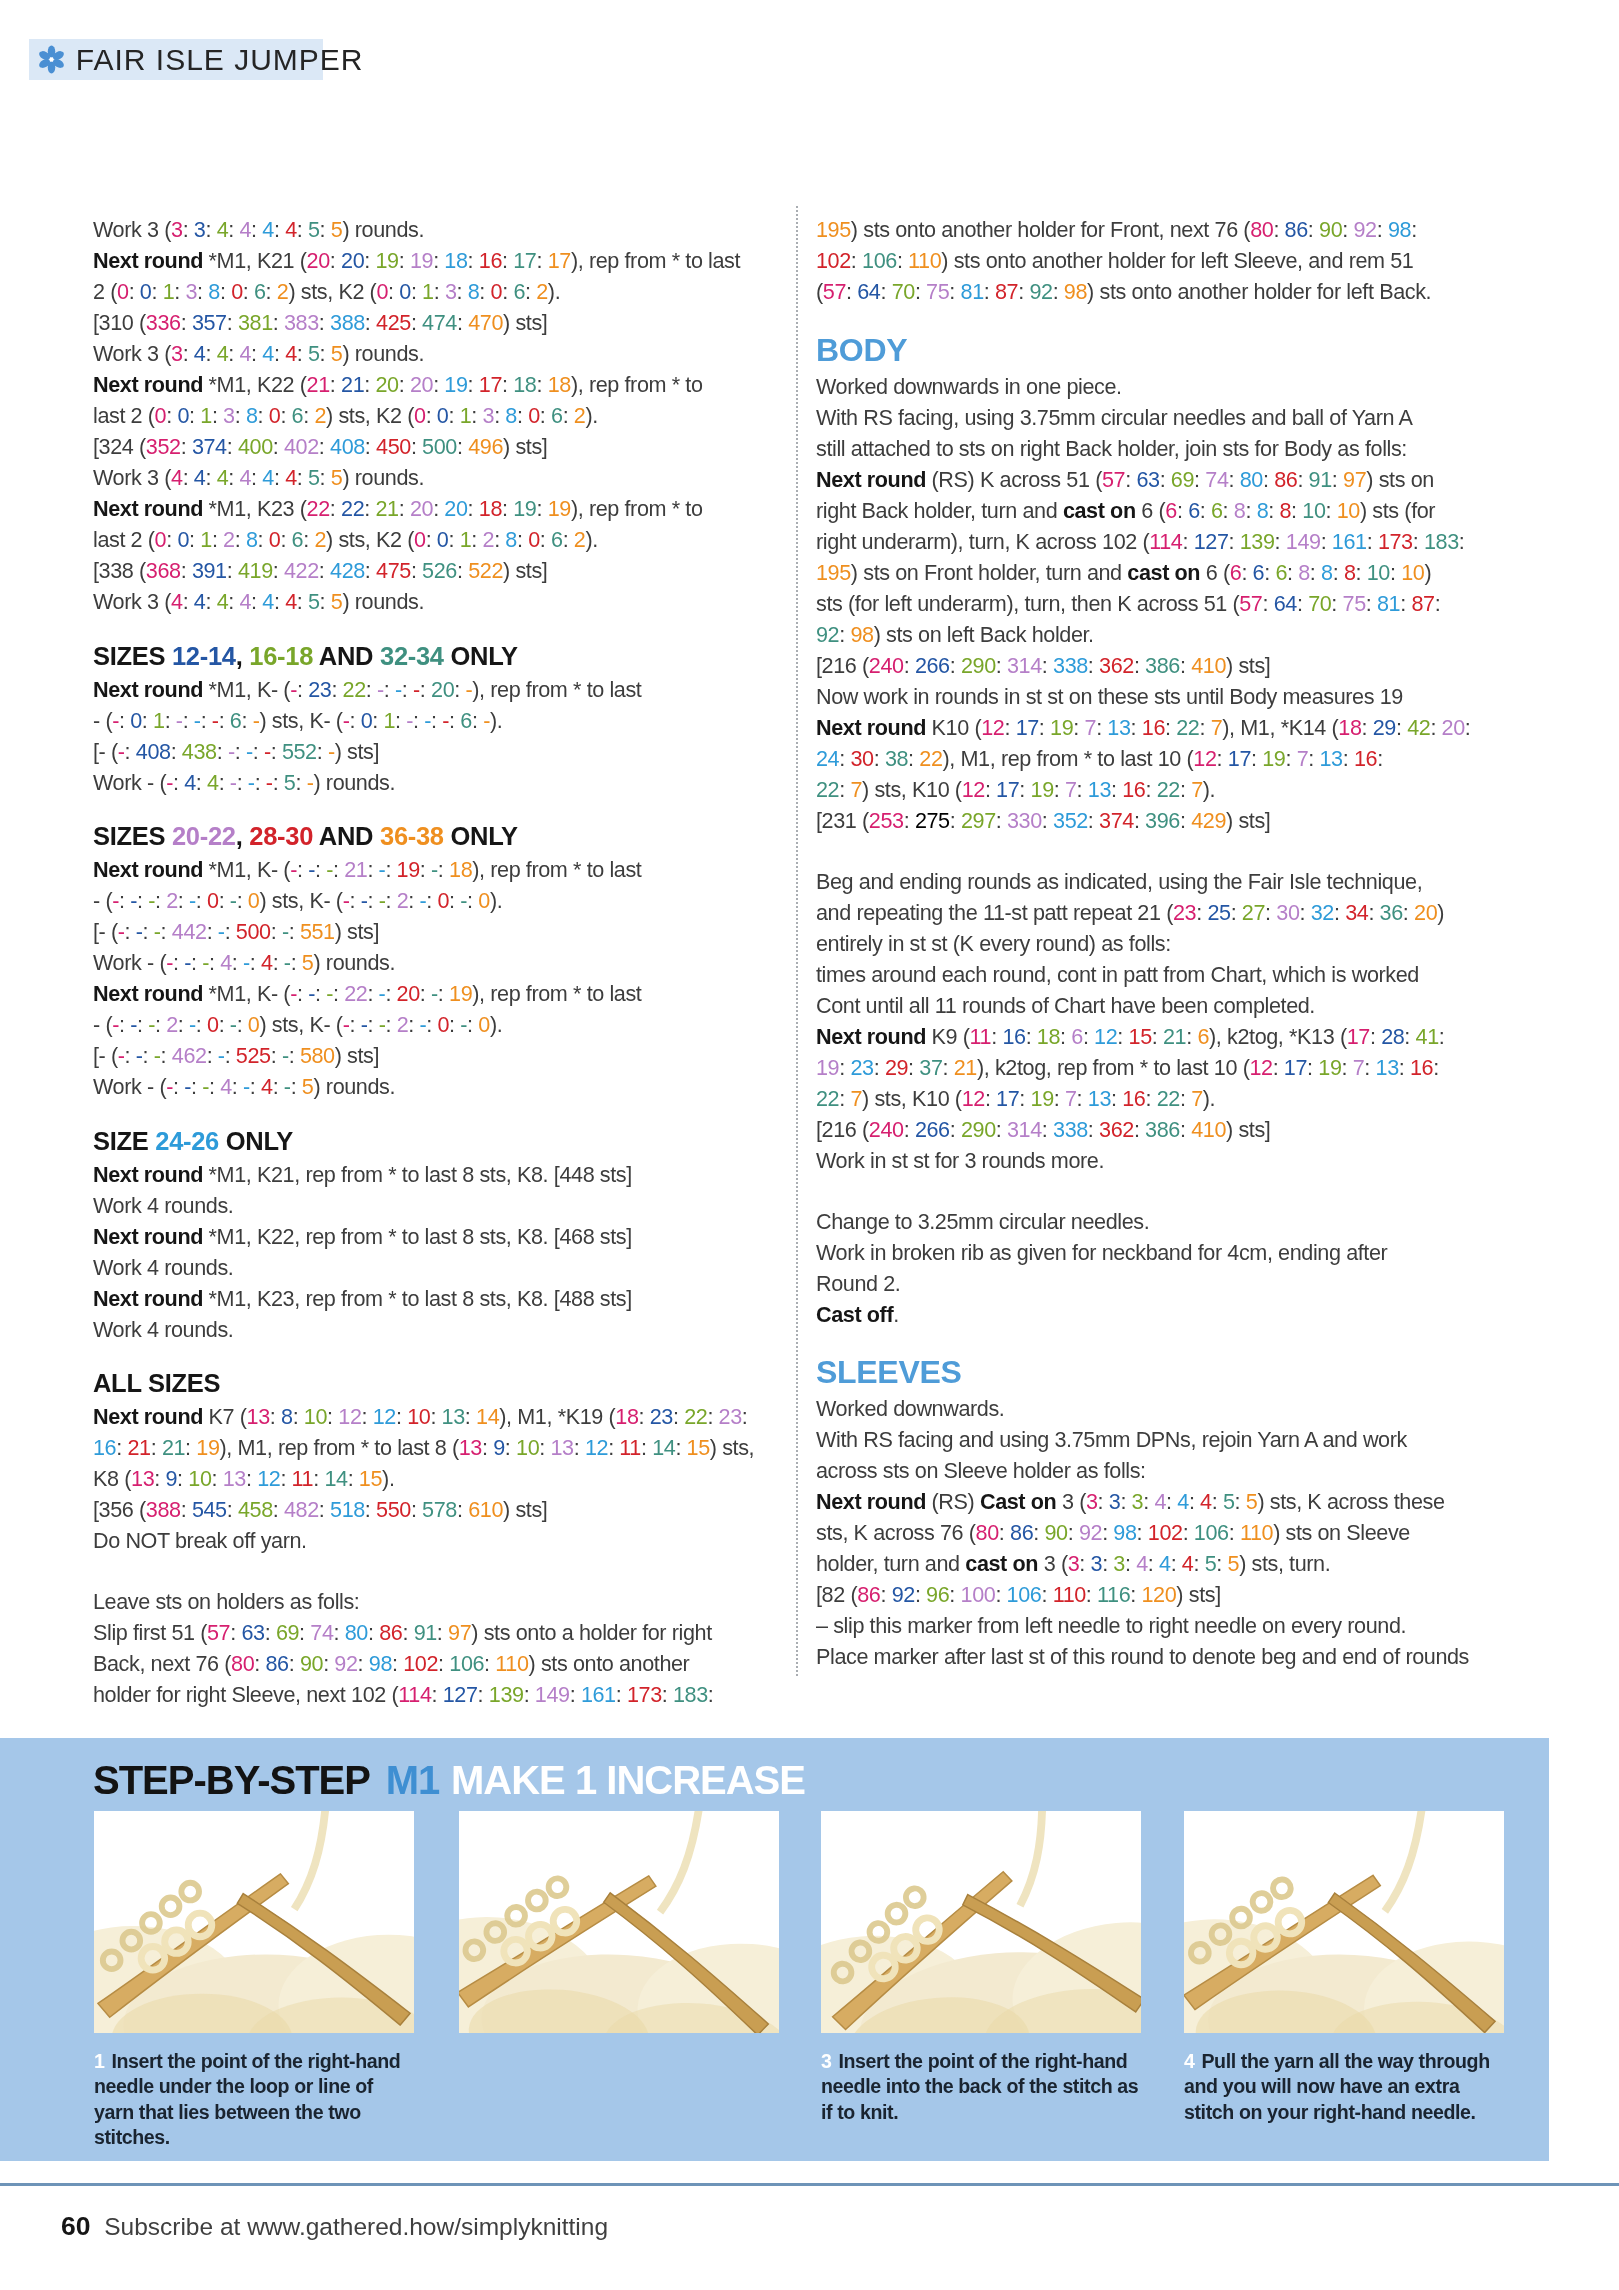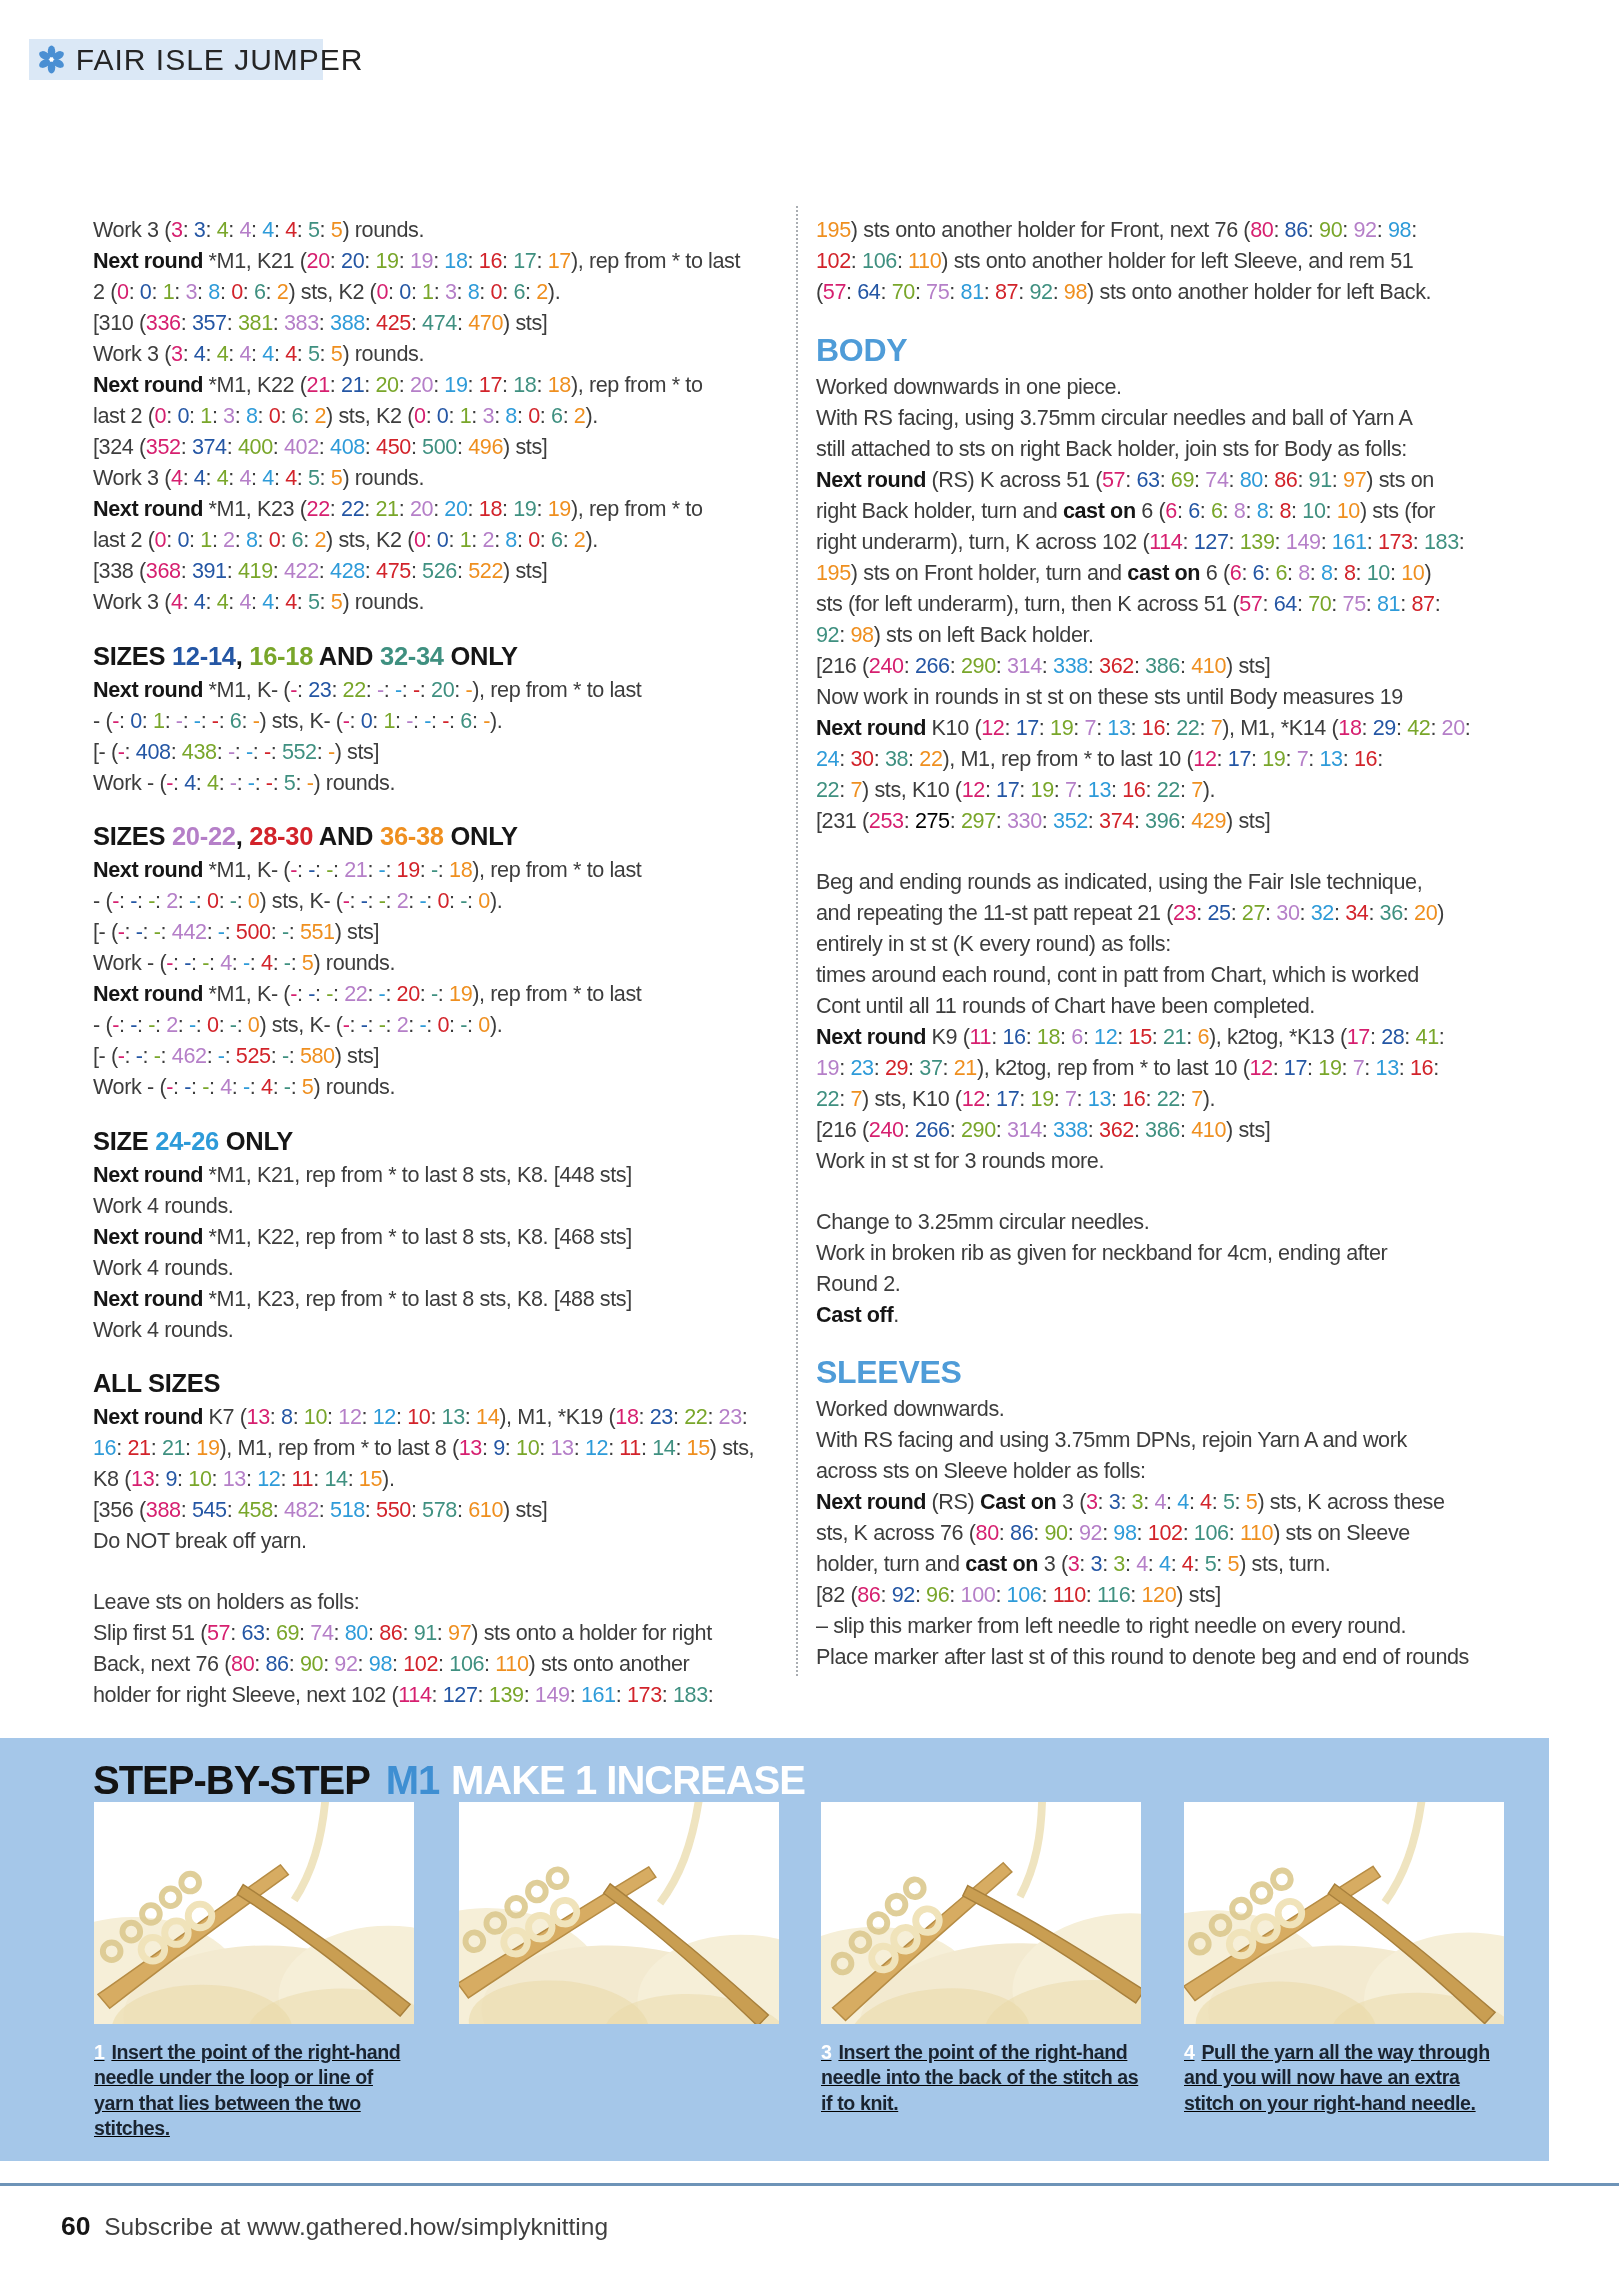--- a/index.html
+++ b/index.html
@@ -21,21 +21,21 @@
       letter-spacing:-0.3px;white-space:nowrap;}
   .h2{font-size:32px;font-weight:bold;color:#4f9cd8;margin-top:22.5px;height:41px;line-height:41px;
       letter-spacing:-0.3px;white-space:nowrap;}
   .gap{height:30px;}
   
   .panel{position:absolute;left:0;top:1738px;width:1549px;height:423px;background:#a5c7e9;}
   .banner{position:absolute;left:93px;top:19.6px;font-size:40px;font-weight:bold;letter-spacing:-1px;white-space:nowrap;}
   .b-label{color:#131313;margin-right:15.7px;}
   .b-m1{color:#3f8fd2;margin-right:11.8px;}
   .b-title{color:#ffffff;}
-  .step{position:absolute;top:64px;width:320px;text-decoration:underline;}
+  .step{position:absolute;top:73px;width:320px;}
   .photo{width:320px;height:222px;background:#ffffff;overflow:hidden;}
   .cap{margin-top:15.7px;font-size:19.6px;line-height:25.5px;font-weight:bold;color:#1a2430;letter-spacing:-0.4px;}
   .num{color:#ffffff;margin-right:6.9px;}
   
   .footer-rule{position:absolute;left:0;top:2183px;width:1619px;height:2.9px;background:#6e94b8;}
   .footer{position:absolute;left:61px;top:2211px;font-size:24.5px;color:#3f3f3f;display:flex;align-items:baseline;}
   .pageno{font-weight:bold;color:#161616;margin-right:13.7px;font-size:26.5px;}
 </style>
 </head>
 <body>

